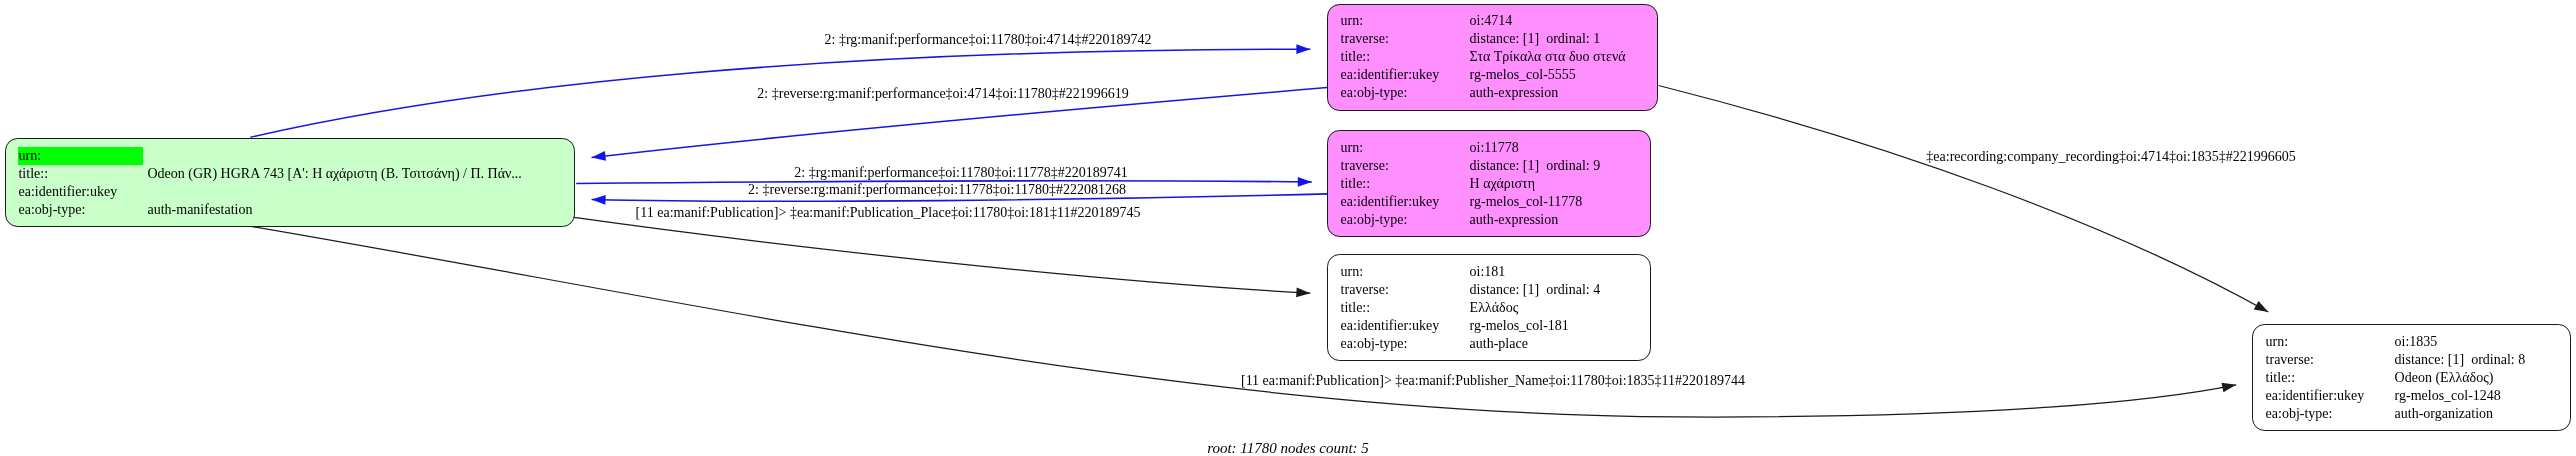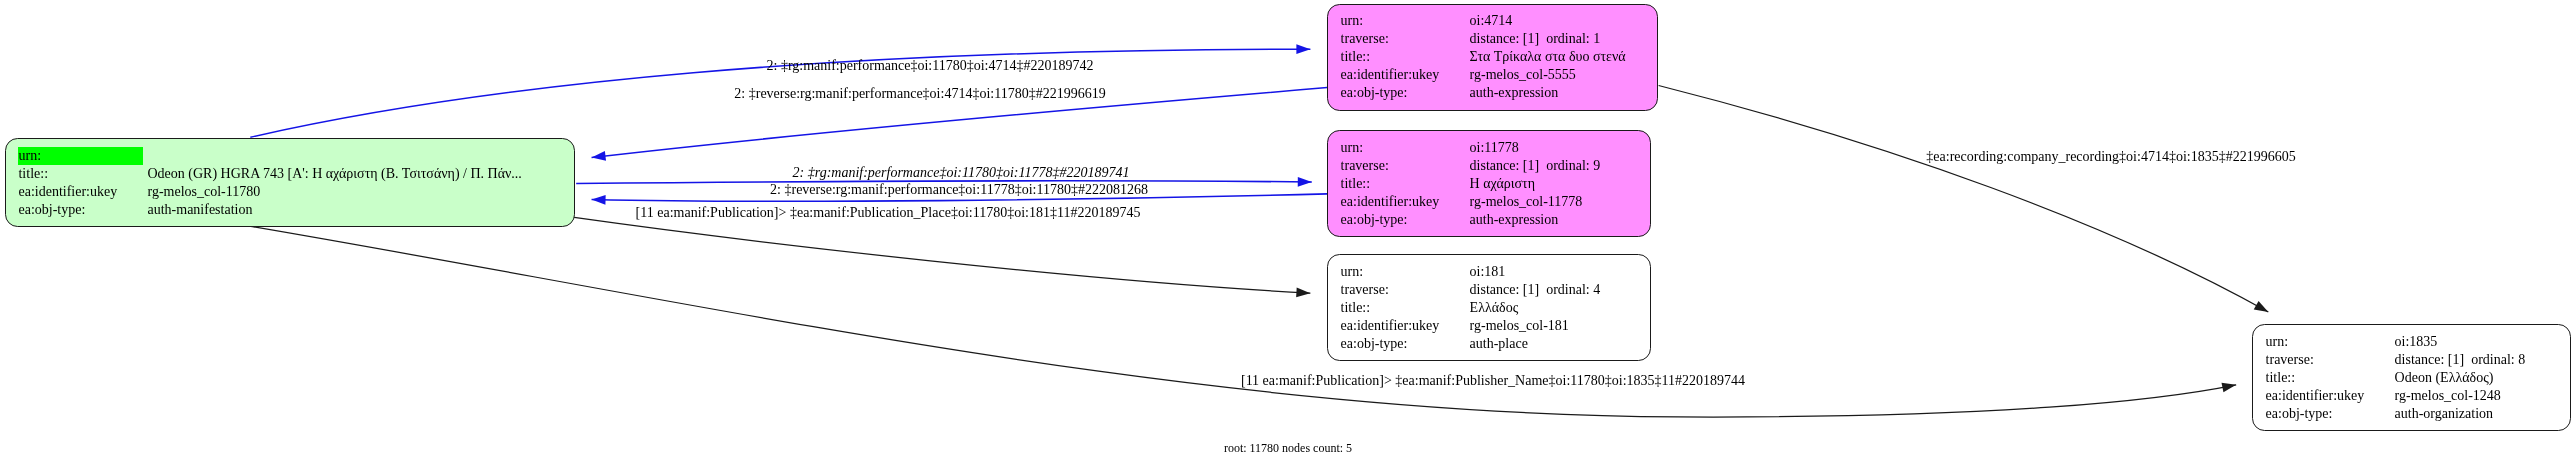--- a/index.html
+++ b/index.html
@@ -60,21 +60,22 @@
   .elabel {
     position: absolute;
     transform: translate(-50%, -50%);
     white-space: nowrap;
     font-size: 14px;
   }
   .caption {
     position: absolute;
     transform: translate(-50%, -50%);
     white-space: nowrap;
-    font-size: 12px;
+    font-size: 15px;
+    font-style: italic;
   }
 </style>
 </head>
 <body>
 
 <div id="canvas">
 
   <svg id="edge-layer" viewBox="0 0 3684 653" xmlns="http://www.w3.org/2000/svg">
     <defs>
       <marker id="arrB" markerUnits="userSpaceOnUse" markerWidth="24" markerHeight="18" refX="21" refY="8" orient="auto">
@@ -86,39 +87,38 @@
     </defs>
     <path class="edge blue" d="M 358 196 C 700 118, 1200 70, 1874 70" marker-end="url(#arrB)"></path>
     <path class="edge blue" d="M 1898 125 C 1480 160, 1080 198, 846 225" marker-end="url(#arrB)"></path>
     <path class="edge blue" d="M 824 262 C 1150 259, 1600 257, 1876 260" marker-end="url(#arrB)"></path>
     <path class="edge blue" d="M 1898 277 C 1550 286, 1120 291, 846 285" marker-end="url(#arrB)"></path>
     <path class="edge black" d="M 816 310 C 1100 350, 1560 402, 1874 419" marker-end="url(#arrK)"></path>
     <path class="edge black" d="M 356 323 C 1000 432, 1700 592, 2400 596 C 2860 598, 3090 572, 3198 550" marker-end="url(#arrK)"></path>
     <path class="edge black" d="M 2372 122 C 2700 205, 3020 320, 3244 446" marker-end="url(#arrK)"></path>
   </svg>
 
-  <div class="elabel" style="left:930px; top:40px;margin-top:26px;">2: ‡rg:manif:performance‡oi:11780‡oi:4714‡#220189742</div>
-  <div class="elabel" style="left:920px; top:94px;">2: ‡reverse:rg:manif:performance‡oi:4714‡oi:11780‡#221996619</div>
-  <div class="elabel" style="left:961px; top:173px;font-style:italic;">2: ‡rg:manif:performance‡oi:11780‡oi:11778‡#220189741</div>
-  <div class="elabel" style="left:959px; top:190px;">2: ‡reverse:rg:manif:performance‡oi:11778‡oi:11780‡#222081268</div>
+  <div class="elabel" style="left:988px; top:40px;">2: ‡rg:manif:performance‡oi:11780‡oi:4714‡#220189742</div>
+  <div class="elabel" style="left:943px; top:94px;">2: ‡reverse:rg:manif:performance‡oi:4714‡oi:11780‡#221996619</div>
+  <div class="elabel" style="left:961px; top:173px;">2: ‡rg:manif:performance‡oi:11780‡oi:11778‡#220189741</div>
+  <div class="elabel" style="left:937px; top:190px;">2: ‡reverse:rg:manif:performance‡oi:11778‡oi:11780‡#222081268</div>
   <div class="elabel" style="left:888px; top:213px;">[11 ea:manif:Publication]&gt; ‡ea:manif:Publication_Place‡oi:11780‡oi:181‡11#220189745</div>
   <div class="elabel" style="left:1493px; top:381px;">[11 ea:manif:Publication]&gt; ‡ea:manif:Publisher_Name‡oi:11780‡oi:1835‡11#220189744</div>
   <div class="elabel" style="left:2111px; top:116px;margin-top:41px;">‡ea:recording:company_recording‡oi:4714‡oi:1835‡#221996605</div>
 
   <div class="node root" style="left:4.9px; top:138px; width:570px;">
     <div class="row hl">
       <span class="k">urn:</span>
     </div>
     <div class="row">
       <span class="k">title::</span>
       <span class="v">Odeon (GR) HGRA 743 [Α': Η αχάριστη (Β. Τσιτσάνη) / Π. Πάν...</span>
     </div>
     <div class="row">
       <span class="k">ea:identifier:ukey</span>
-      <span class="v">rg-melos_col-11780</span>
     </div>
     <div class="row">
       <span class="k">ea:obj-type:</span>
       <span class="v">auth-manifestation</span>
     </div>
   </div>
 
   <div class="node expr" style="left:1327px; top:3.5px; width:331px;">
     <div class="row">
       <span class="k">urn:</span>

